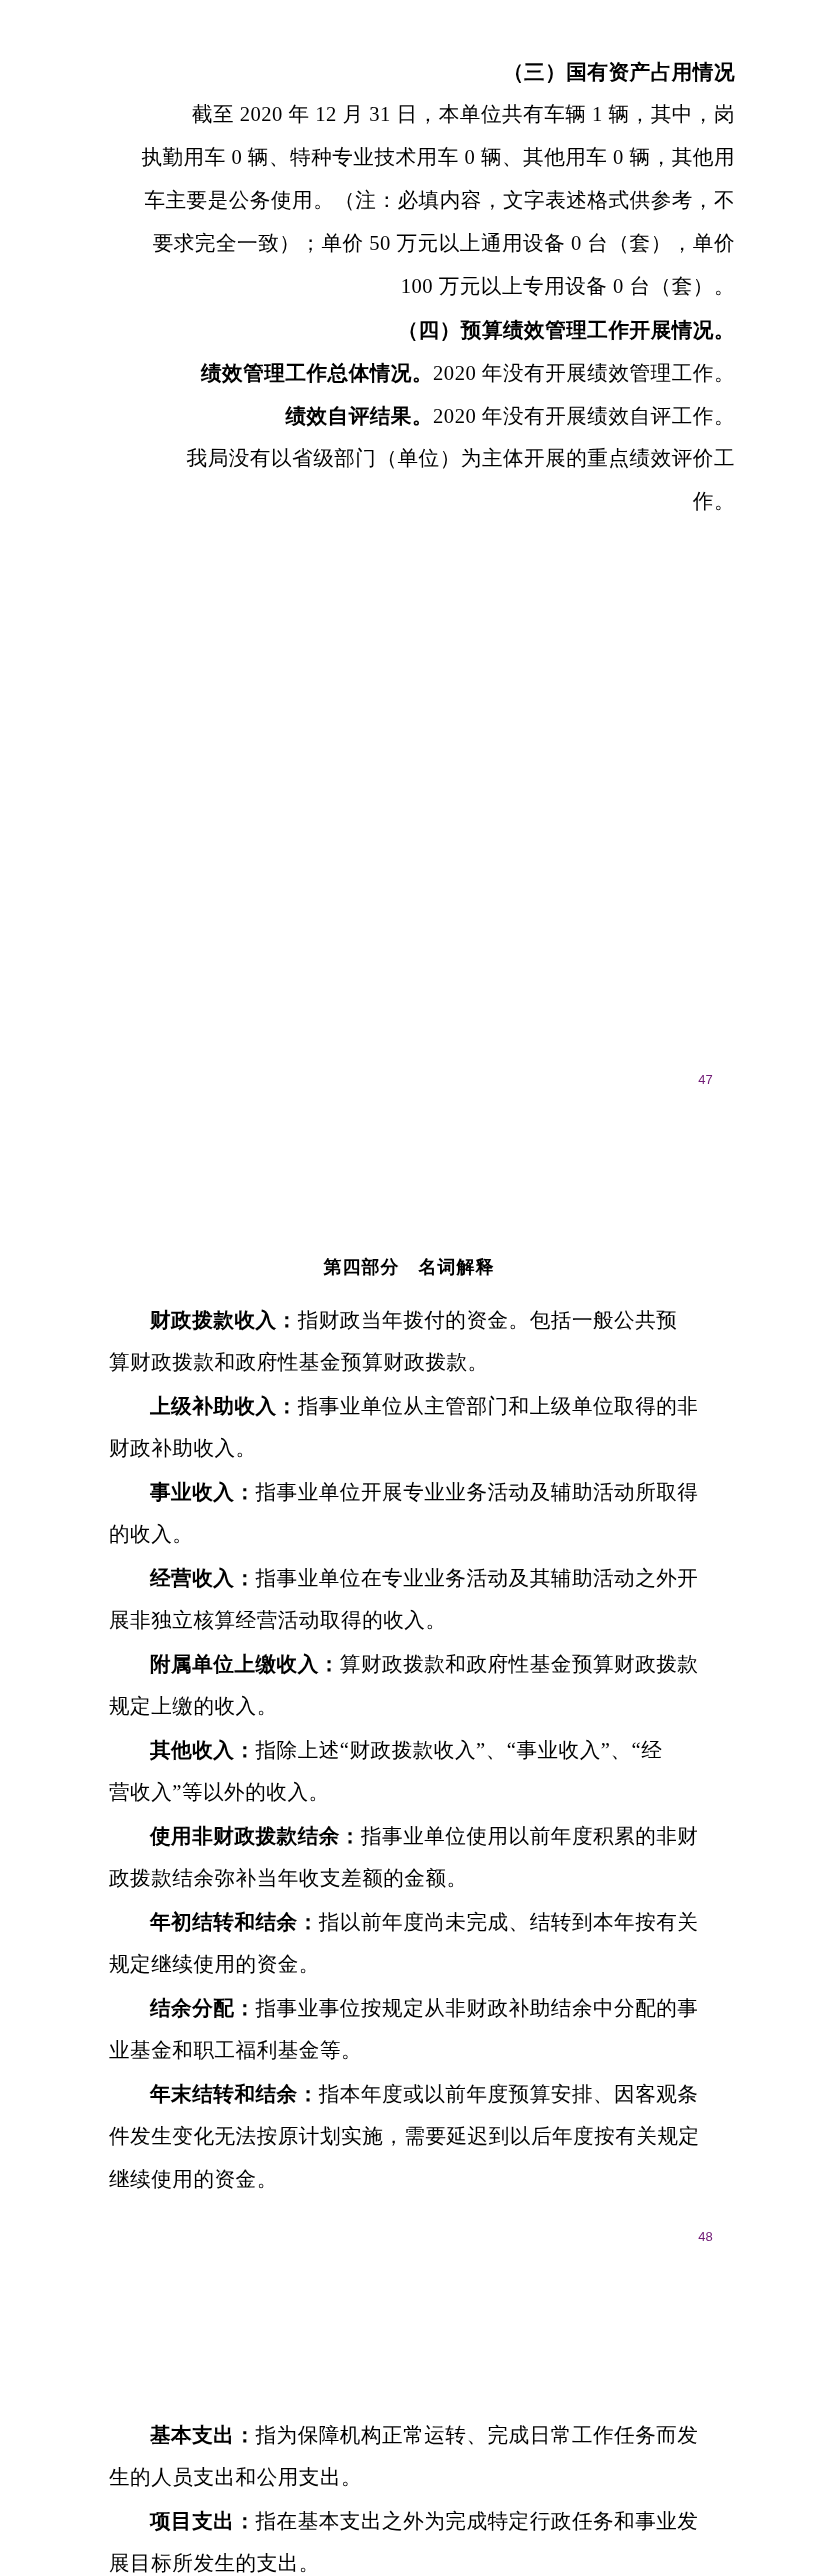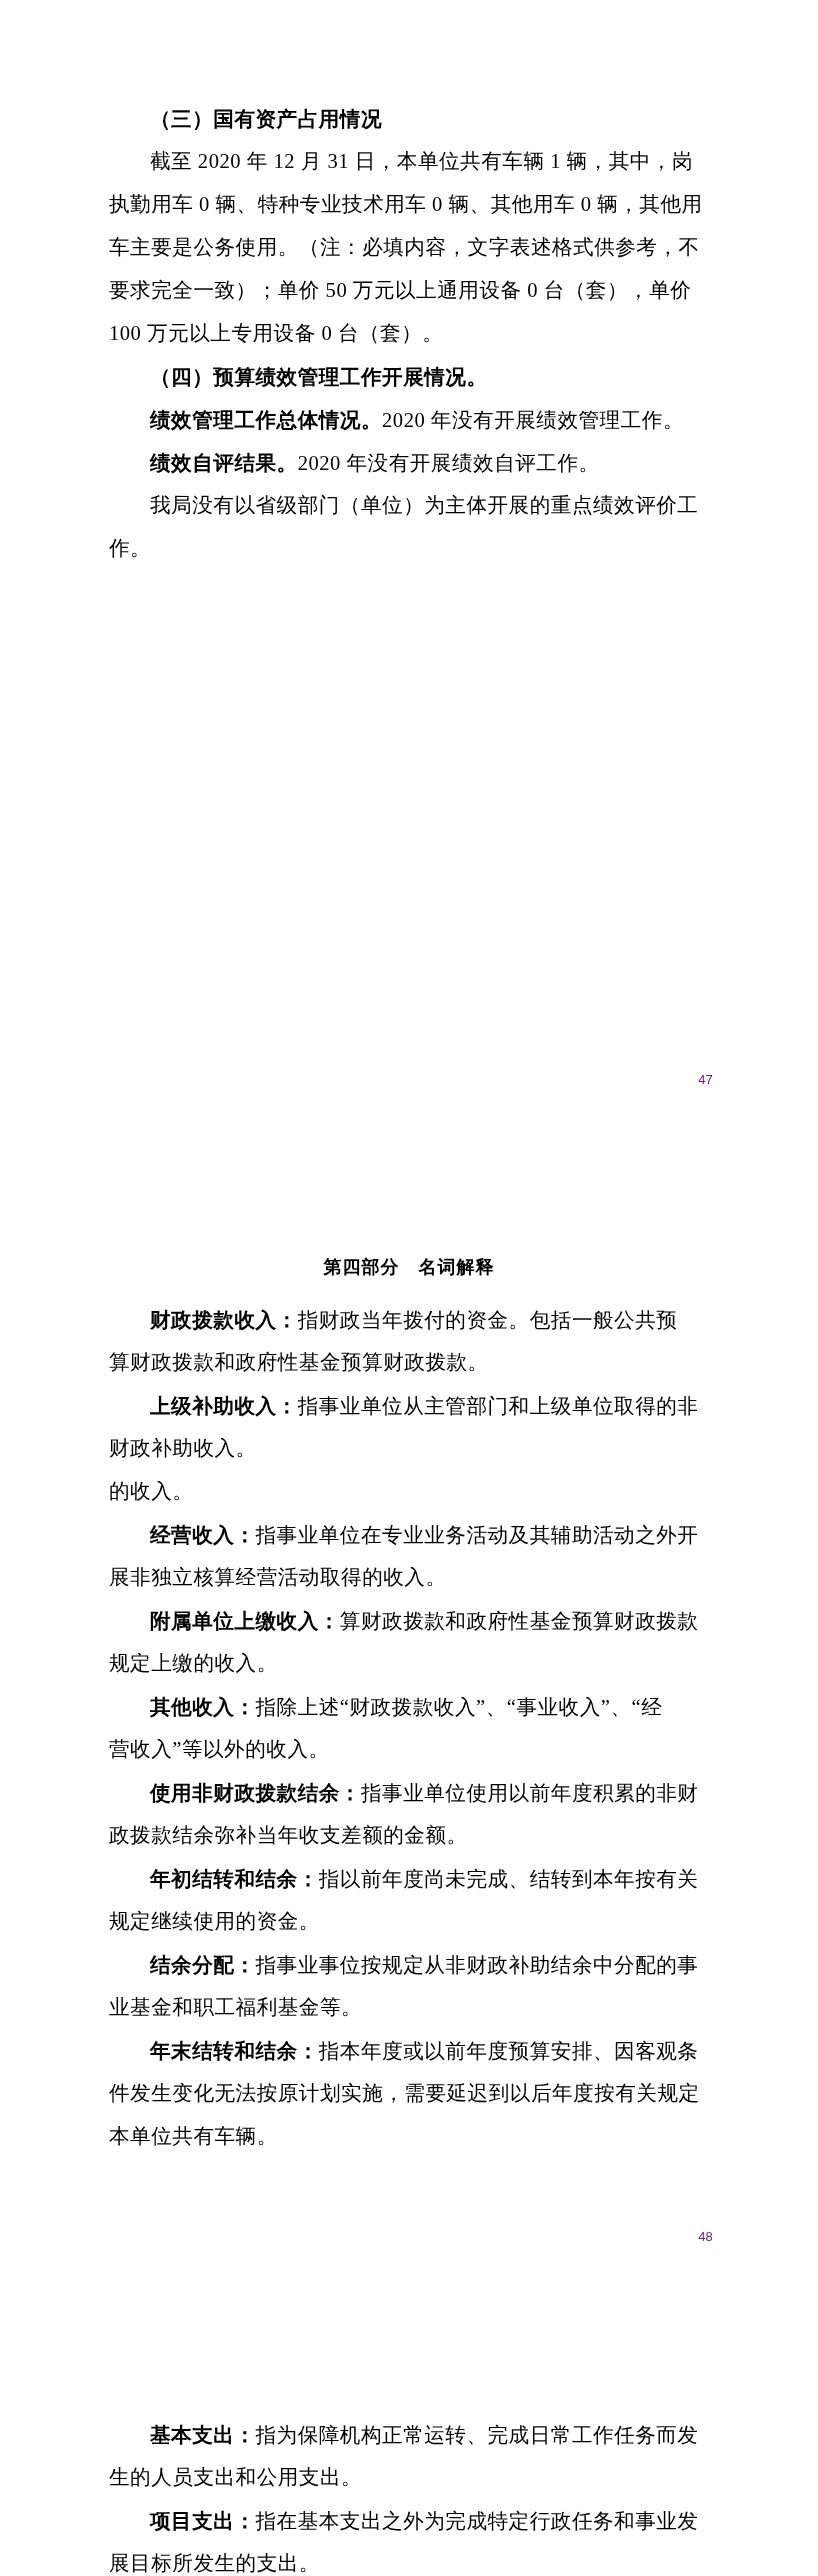--- a/index.html
+++ b/index.html
@@ -1,20 +1,20 @@
 <!DOCTYPE html>
 <html style="font-size:8.2px"><head>
 <meta charset="utf-8">
 <style>
   html,body{margin:0;padding:0;background:#ffffff;}
   body{width:818px;font-family:"Liberation Serif","DejaVu Serif",serif;color:#000;}
   #doc{width:818px;}
   .page{position:relative;width:818px;height:1157px;background:#ffffff;overflow:hidden;}
   .content{margin-left:109px;width:626px;}
-  .page:nth-child(1) .content{padding-top:97px;}
+  .page:nth-child(1) .content{padding-top:50px;text-align:right;}
   .page:nth-child(2) .content{padding-top:89px;}
   .page:nth-child(3) .content{padding-top:99px;}
   .line{height:43px;line-height:43px;font-size:20.6px;letter-spacing:0.5px;white-space:nowrap;}
   .line.indent{padding-left:41px;}
   .line .b{font-weight:700;font-family:"Liberation Sans","DejaVu Sans",sans-serif;}
   .line .t{font-weight:400;}
   .page-title{position:relative;left:-109px;width:818px;height:43px;line-height:43px;
     margin-bottom:8.8px;text-align:center;font-weight:700;font-size:18px;letter-spacing:1px;
     font-family:"Liberation Sans","DejaVu Sans",sans-serif;}
   .page-number{position:absolute;left:685px;top:1072px;width:41px;text-align:center;
@@ -40,36 +40,37 @@
       </div>
       <div class="page-number">47</div>
     </div>
     <div class="page">
       <div class="content">
         <div class="page-title">第四部分　名词解释</div>
         <div class="line indent"><span class="b">财政拨款收入：</span><span class="t">指财政当年拨付的资金。包括一般公共预</span></div>
         <div class="line"><span class="t">算财政拨款和政府性基金预算财政拨款。</span></div>
         <div class="line indent"><span class="b">上级补助收入：</span><span class="t">指事业单位从主管部门和上级单位取得的非</span></div>
         <div class="line"><span class="t">财政补助收入。</span></div>
+        <div class="line indent"><span class="b">事业收入：</span><span class="t">指事业单位开展专业业务活动及辅助活动所取得</span></div>
         <div class="line"><span class="t">的收入。</span></div>
         <div class="line indent"><span class="b">经营收入：</span><span class="t">指事业单位在专业业务活动及其辅助活动之外开</span></div>
         <div class="line"><span class="t">展非独立核算经营活动取得的收入。</span></div>
         <div class="line indent"><span class="b">附属单位上缴收入：</span><span class="t">算财政拨款和政府性基金预算财政拨款</span></div>
         <div class="line"><span class="t">规定上缴的收入。</span></div>
         <div class="line indent"><span class="b">其他收入：</span><span class="t">指除上述“财政拨款收入”、“事业收入”、“经</span></div>
         <div class="line"><span class="t">营收入”等以外的收入。</span></div>
         <div class="line indent"><span class="b">使用非财政拨款结余：</span><span class="t">指事业单位使用以前年度积累的非财</span></div>
         <div class="line"><span class="t">政拨款结余弥补当年收支差额的金额。</span></div>
         <div class="line indent"><span class="b">年初结转和结余：</span><span class="t">指以前年度尚未完成、结转到本年按有关</span></div>
         <div class="line"><span class="t">规定继续使用的资金。</span></div>
         <div class="line indent"><span class="b">结余分配：</span><span class="t">指事业事位按规定从非财政补助结余中分配的事</span></div>
         <div class="line"><span class="t">业基金和职工福利基金等。</span></div>
         <div class="line indent"><span class="b">年末结转和结余：</span><span class="t">指本年度或以前年度预算安排、因客观条</span></div>
         <div class="line"><span class="t">件发生变化无法按原计划实施，需要延迟到以后年度按有关规定</span></div>
-        <div class="line"><span class="t">本单位共有车辆。</span></div>
+        <div class="line"><span class="t">继续使用的资金。</span></div>
       </div>
       <div class="page-number">48</div>
     </div>
     <div class="page">
       <div class="content">
         <div class="line indent"><span class="b">基本支出：</span><span class="t">指为保障机构正常运转、完成日常工作任务而发</span></div>
         <div class="line"><span class="t">生的人员支出和公用支出。</span></div>
         <div class="line indent"><span class="b">项目支出：</span><span class="t">指在基本支出之外为完成特定行政任务和事业发</span></div>
         <div class="line"><span class="t">展目标所发生的支出。</span></div>
       </div>

